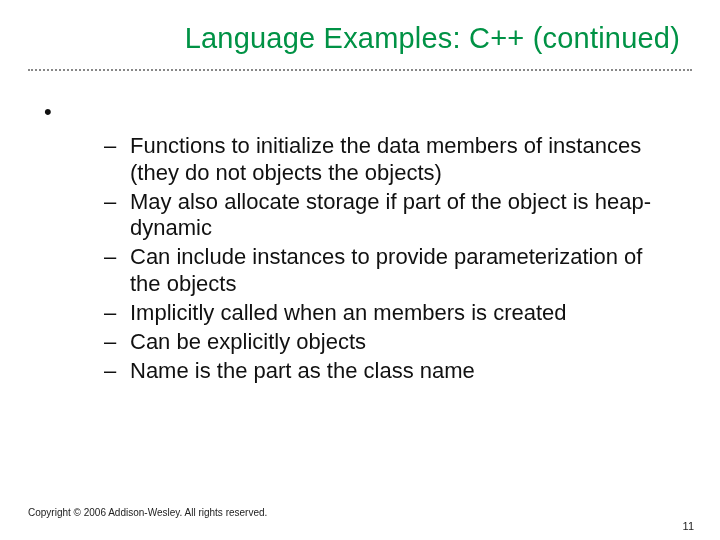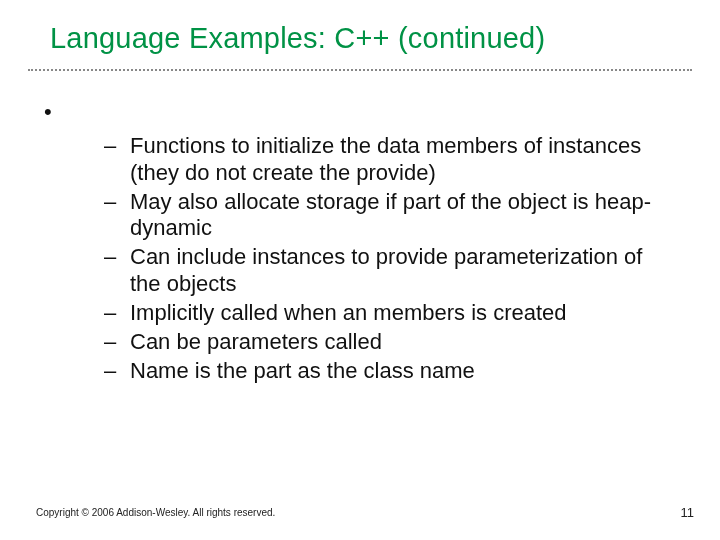--- a/index.html
+++ b/index.html
@@ -17,20 +17,21 @@
     width: 720px;
     height: 540px;
     box-sizing: border-box;
   }
   .title {
     color: #009245;
     font-size: 29px;
     font-weight: 400;
     padding: 22px 40px 8px 50px;
     letter-spacing: 0.2px;
+    text-align: right;
   }
   .divider {
     border: none;
     border-top: 2px dotted #888;
     margin: 6px 28px 0 28px;
   }
   .body {
     padding: 22px 44px 0 44px;
   }
   .lvl1 {
@@ -64,31 +65,31 @@
   }
   .lvl2 .dash {
     flex: 0 0 auto;
     width: 16px;
     text-align: left;
   }
   .lvl2 .txt { flex: 1 1 auto; }
   .em { }
   .footer {
     position: absolute;
-    left: 36px;
+    left: 28px;
     bottom: 22px;
     font-size: 10px;
     font-family: Arial, sans-serif;
     color: #222;
   }
   .pagenum {
     position: absolute;
     right: 26px;
-    bottom: 20px;
-    font-size: 13px;
+    bottom: 8px;
+    font-size: 11px;
     font-family: Arial, sans-serif;
     color: #222;
   }
 </style>
 </head>
 <body>
 
 <div class="slide">
 
   <div class="title">Language Examples: C++ (continued)</div>
@@ -98,41 +99,41 @@
   <div class="body">
 
     <div class="lvl1">
       <span class="bullet">•</span>
     </div>
 
     <div class="sublist">
 
       <div class="lvl2">
         <span class="dash">–</span>
-        <span class="txt"><span>Functions to initialize the data members of instances (they </span><span class="em">do not</span><span> create the provide)</span></span>
+        <span class="txt"><span>Functions to initialize the data members of instances (they </span><span class="em">do not</span><span> objects the objects)</span></span>
       </div>
 
       <div class="lvl2">
         <span class="dash">–</span>
         <span class="txt"><span>May also allocate storage if part of the object is heap-dynamic</span><span class="em"></span><span></span></span>
       </div>
 
       <div class="lvl2">
         <span class="dash">–</span>
         <span class="txt"><span>Can include instances to provide parameterization of the objects</span><span class="em"></span><span></span></span>
       </div>
 
       <div class="lvl2">
         <span class="dash">–</span>
         <span class="txt"><span>Implicitly called when an members is created</span><span class="em"></span><span></span></span>
       </div>
 
       <div class="lvl2">
         <span class="dash">–</span>
-        <span class="txt"><span>Can be parameters called</span><span class="em"></span><span></span></span>
+        <span class="txt"><span>Can be explicitly objects</span><span class="em"></span><span></span></span>
       </div>
 
       <div class="lvl2">
         <span class="dash">–</span>
         <span class="txt"><span>Name is the part as the class name</span><span class="em"></span><span></span></span>
       </div>
 
     </div>
   </div>
 

